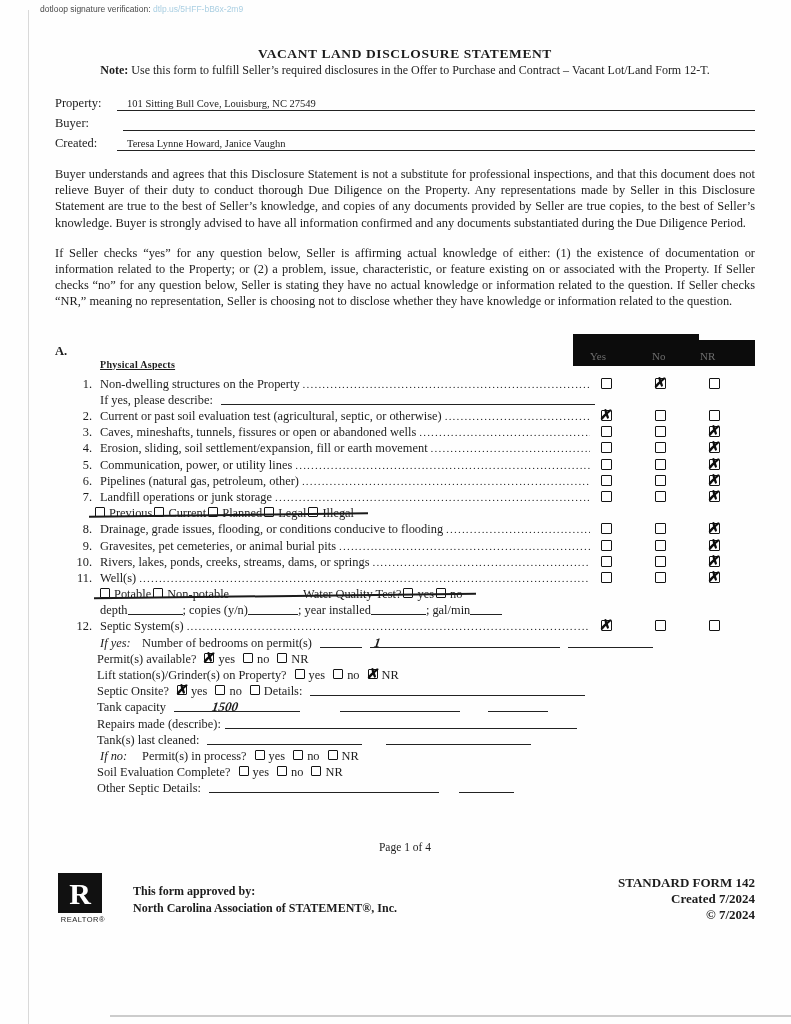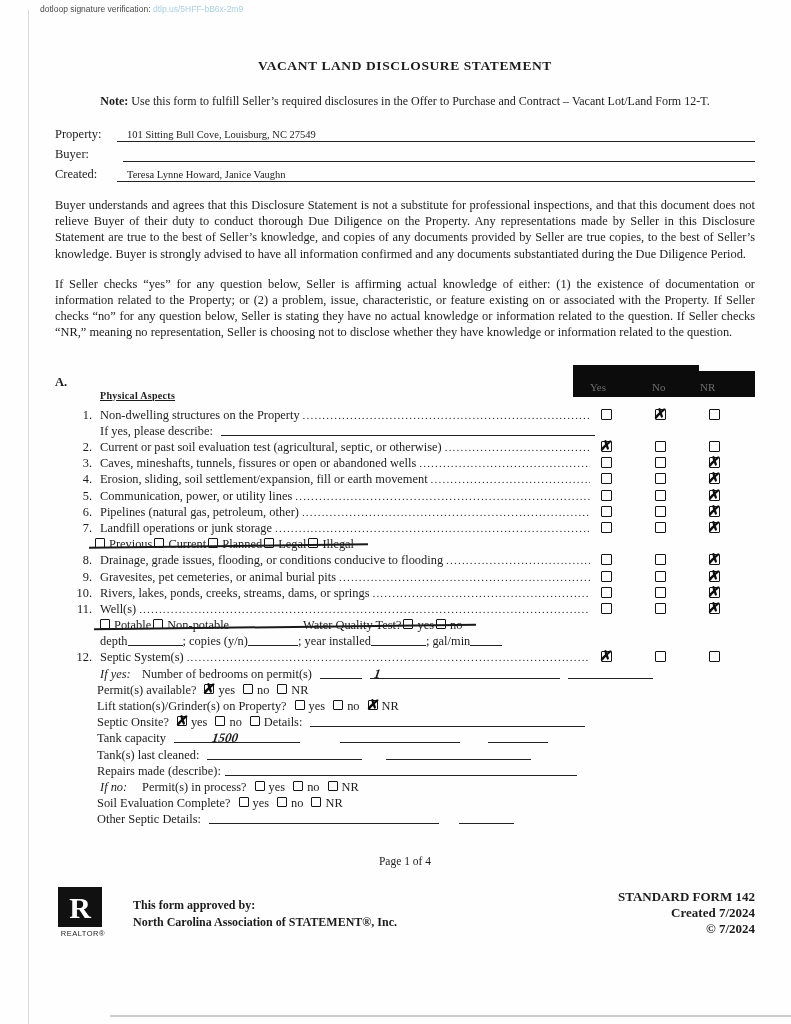--- a/index.html
+++ b/index.html
@@ -1,28 +1,28 @@
 <!DOCTYPE html>
 <html><head>
 <meta charset="utf-8">
 <style>
   * { margin:0; padding:0; box-sizing:border-box; }
   html,body { background:#ffffff; }
   body { width:791px; height:1024px; font-family:"Liberation Serif", serif; color:#1c1c1c; position:relative; overflow:hidden; }
-  .page { position:absolute; inset:0; padding:16px 36px 0 55px; background:#fefefe; }
+  .page { position:absolute; inset:0; padding:4px 36px 0 55px; background:#fefefe; }
 
   
   .edge-left { position:absolute; left:28px; top:10px; bottom:0; width:1px; background:#d9d9d9; }
   .edge-bottom { position:absolute; left:110px; right:0; bottom:7px; height:2px; background:#cccccc; }
 
   .verify { position:absolute; top:4px; left:40px; font-family:"Liberation Sans", sans-serif; font-size:8.5px; color:#4a4a4a; }
   .verify a { color:#aacfe2; text-decoration:none; }
 
   .title { text-align:center; margin-top:42px; font-weight:bold; font-size:13.5px; letter-spacing:.6px; }
-  .note { text-align:center; margin-top:20px; font-size:12px; }
+  .note { text-align:center; margin-top:1px; font-size:12px; }
   .note b { font-weight:bold; }
 
   .fields { margin-top:13px; font-size:12.5px; }
   .frow { display:flex; align-items:flex-end; height:20px; }
   .flabel { width:62px; flex:none; }
   .fval { flex:1; border-bottom:1.4px solid #222; padding-left:10px; font-size:10.5px; line-height:13px; white-space:nowrap; }
   .frow.buyer .fval { margin-left:6px; }
 
   .para { margin-top:15px; font-size:12.4px; line-height:16.2px; text-align:justify; }
   .para + .para { margin-top:14px; }
@@ -55,21 +55,21 @@
 
   .struck { position:relative; display:inline-flex; align-items:baseline; gap:2px; }
   .struck::after { content:""; position:absolute; left:-6px; right:-14px; top:52%; border-top:2px solid #1a1a1a; transform:rotate(-0.7deg); }
   .opt { white-space:nowrap; display:inline-flex; align-items:baseline; gap:4px; }
 
   .septic .iflabel { width:42px; flex:none; font-style:italic; }
   .septic .indent { margin-left:42px; }
   .hand { font-style:italic; font-weight:bold; transform:skewX(-8deg); display:inline-block; font-size:13px; padding:0 4px; }
   .hand-on { position:relative; top:-1px; }
 
-  .pagefoot { text-align:center; margin-top:26px; font-size:11.5px; }
+  .pagefoot { text-align:center; margin-top:43px; font-size:11.5px; }
   .footer { display:flex; margin-top:20px; align-items:flex-start; }
   .logo { width:50px; flex:none; text-align:center; }
   .logo .box { width:44px; height:40px; background:#111; color:#fff; font-weight:bold; font-size:30px; line-height:38px; text-align:center; font-family:"Liberation Serif", serif; margin:0 auto; border:2px solid #111; }
   .logo .lbl { font-size:7.5px; letter-spacing:.5px; margin-top:2px; font-family:"Liberation Sans", sans-serif; color:#222;text-align:right; }
   .approve { margin-left:28px; font-weight:bold; font-size:12px; line-height:17px; margin-top:10px; }
   .stdform { margin-left:auto; text-align:right; font-weight:bold; font-size:13px; line-height:16px; margin-top:2px; }
 </style>
 </head>
 <body>
 
@@ -356,29 +356,29 @@
         <span>Tank capacity</span>
         <span class="sp"></span>
           <span class="blank" style="width:34px;"></span>
         <span class="blank" style="width:92px;"><span class="hand hand-on">1500</span></span>
         <span style="display:inline-block;width:40px;"></span>
           <span class="blank" style="width:120px;"></span>
         <span style="display:inline-block;width:28px;"></span>
           <span class="blank" style="width:60px;"></span>
       </div>
       <div class="subline indent">
+        <span>Repairs made (describe):</span>
+        <span class="grow" style="margin-right:178px;margin-left:4px;"></span>
+      </div>
+      <div class="subline indent">
         <span>Tank(s) last cleaned:</span>
         <span class="sp"></span>
           <span class="blank" style="width:155px;"></span>
         <span style="display:inline-block;width:24px;"></span>
           <span class="blank" style="width:145px;"></span>
-      </div>
-      <div class="subline indent">
-        <span>Repairs made (describe):</span>
-        <span class="grow" style="margin-right:178px;margin-left:4px;"></span>
       </div>
       <div class="subline">
         <span class="iflabel">If no:</span>
         <span>Permit(s) in process?</span>
           <span class="sp"></span>
         <span class="opt">
             <span class="cb sm"></span>
             <span>yes</span>
           </span>
           <span class="sp"></span>

